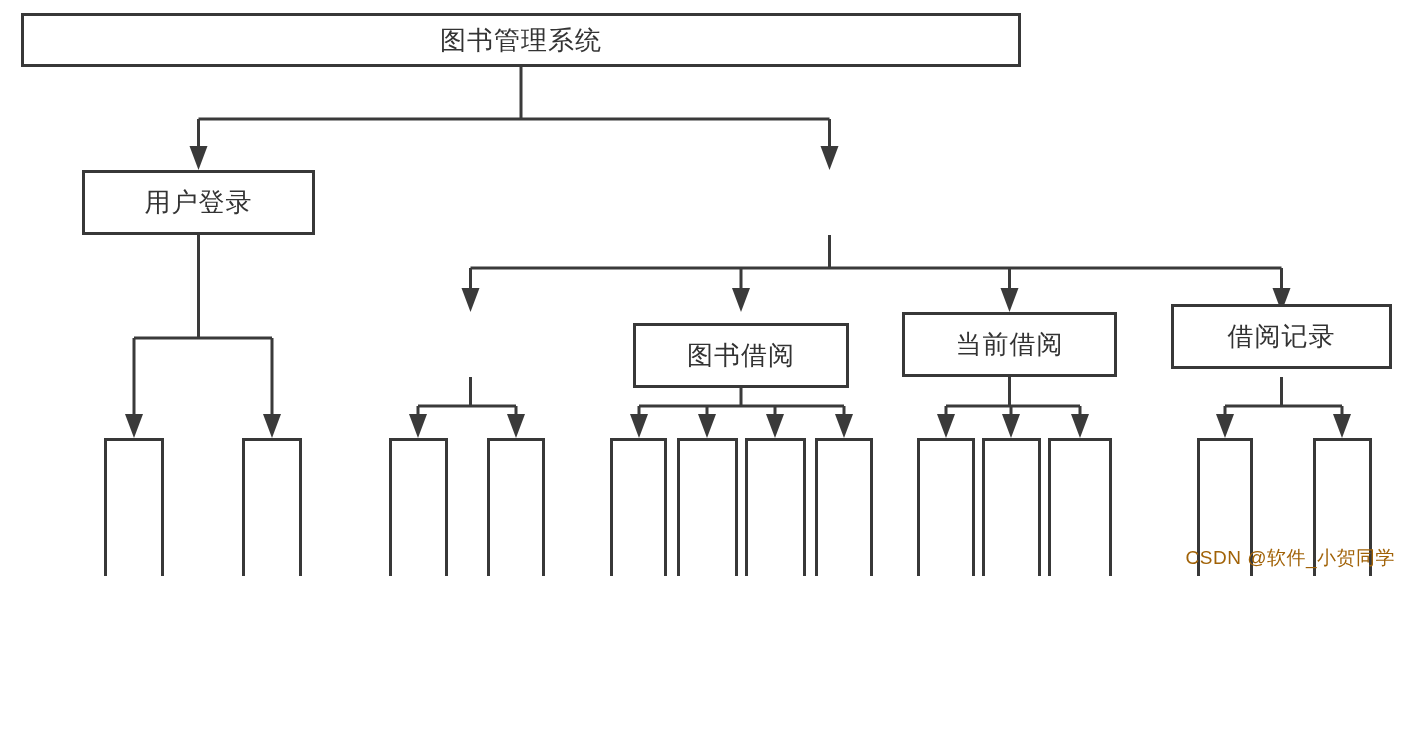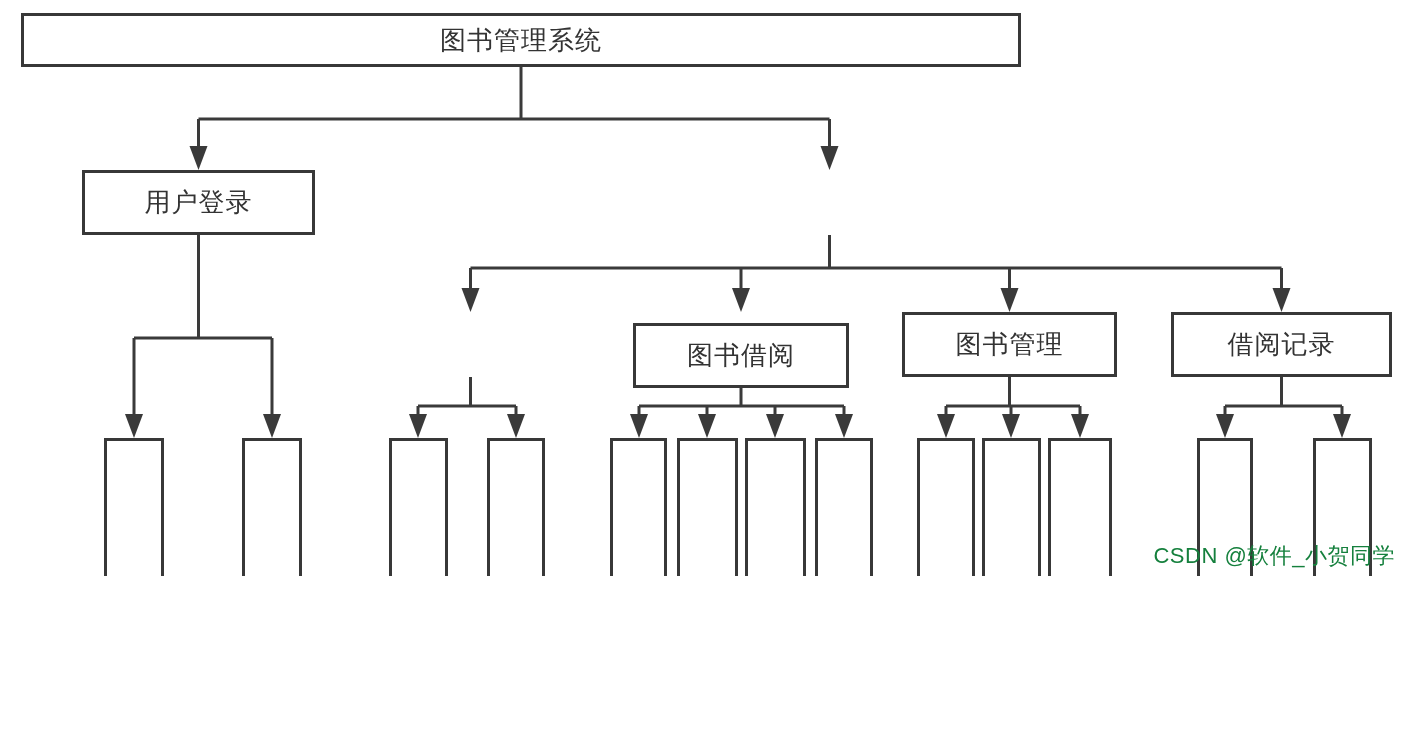--- a/index.html
+++ b/index.html
@@ -50,22 +50,22 @@
     writing-mode: vertical-rl;
     text-orientation: mixed;
     letter-spacing: 6px;
     white-space: normal;
     line-height: 1;
   }
   .watermark {
     position: absolute;
     right: 10px;
     bottom: 5px;
-    font-size: 22px;
-    color: #15803d;
+    font-size: 19px;
+    color: #a16207;
     letter-spacing: 0.5px;
     z-index: 5;
   }
 </style>
 </head>
 <body>
 
 <div class="canvas">
 
   <svg class="connector-layer" viewBox="0 0 1405 747" xmlns="http://www.w3.org/2000/svg">
@@ -109,22 +109,22 @@
       <polygon class="ar" points="1216,414 1234,414 1225,438"></polygon>
       <polygon class="ar" points="1333,414 1351,414 1342,438"></polygon>
     </g>
   </svg>
 
   <div class="node h" style="left:21px;top:13px;width:1000px;height:54px">图书管理系统</div>
 
   <div class="node h" style="left:82px;top:170px;width:233px;height:65px">用户登录</div>
 
   <div class="node h" style="left:633px;top:323px;width:216px;height:65px">图书借阅</div>
-  <div class="node h" style="left:902px;top:312px;width:215px;height:65px">图书管理</div>
-  <div class="node h" style="left:1171px;top:312px;width:221px;height:65px">借阅记录</div>
+  <div class="node h" style="left:902px;top:312px;width:215px;height:65px">当前借阅</div>
+  <div class="node h" style="left:1171px;top:304px;width:221px;height:65px">借阅记录</div>
 
   <div class="node v" style="left:104px;top:438px;width:60px;height:298px">用户登录</div>
   <div class="node v" style="left:242px;top:438px;width:60px;height:298px">注销登录</div>
 
   <div class="node v" style="left:389px;top:438px;width:59px;height:298px">查询图书</div>
   <div class="node v" style="left:487px;top:438px;width:58px;height:298px">借阅图书</div>
 
   <div class="node v" style="left:610px;top:438px;width:57px;height:298px">查询图书</div>
   <div class="node v" style="left:677px;top:438px;width:61px;height:298px">新增图书（管理员）</div>
   <div class="node v" style="left:745px;top:438px;width:61px;height:298px">编辑图书（管理员）</div>

